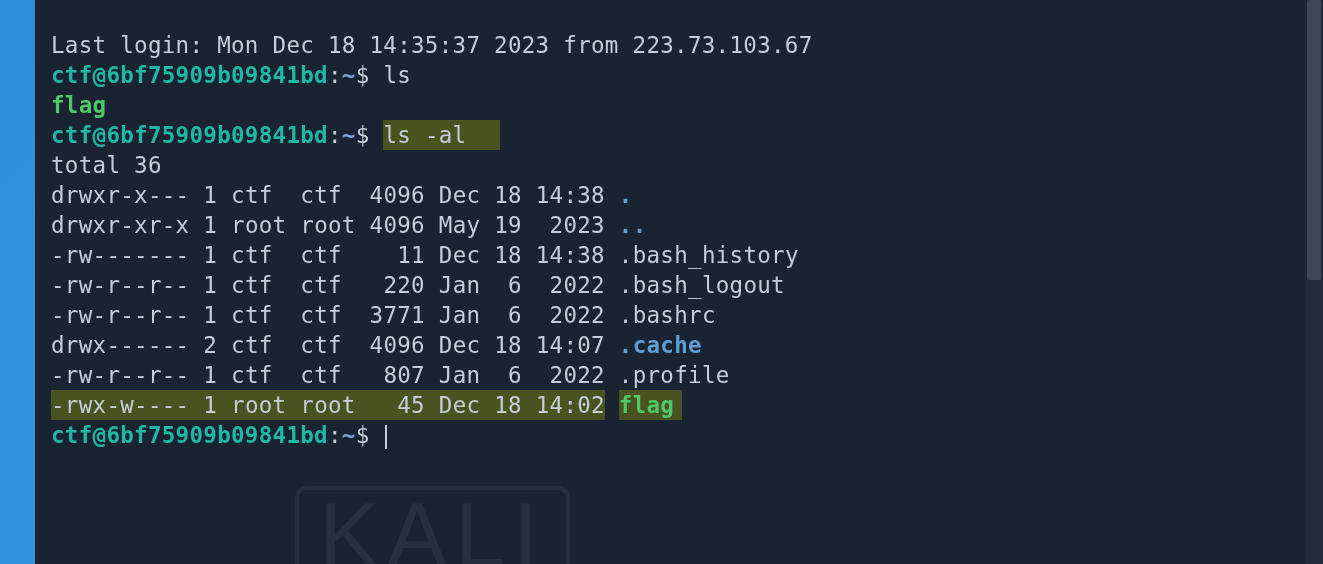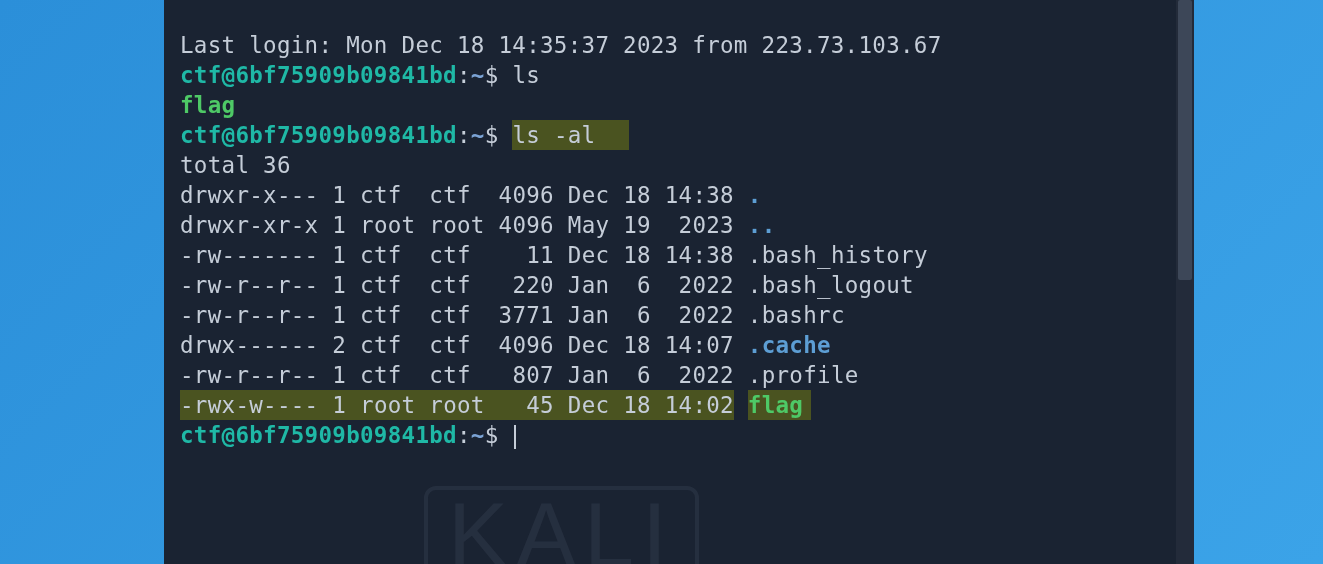--- a/index.html
+++ b/index.html
@@ -12,21 +12,21 @@
       width: 1323px;
       height: 564px;
       overflow: hidden;
       font-family: 'DejaVu Sans Mono', 'Liberation Mono', 'Consolas', monospace;
       display: flex;
       align-items: flex-start;
       justify-content: center;
     }
     .terminal-window {
       background: #1a2332;
-      width: 1030px;
+      width: 1288px;
       height: 564px;
       margin-left: 35px;
       margin-top: 0;
       padding: 0;
       position: relative;
       overflow: hidden;
     }
     .terminal-content {
       padding: 0px 16px;
       color: #c5cdd8;

